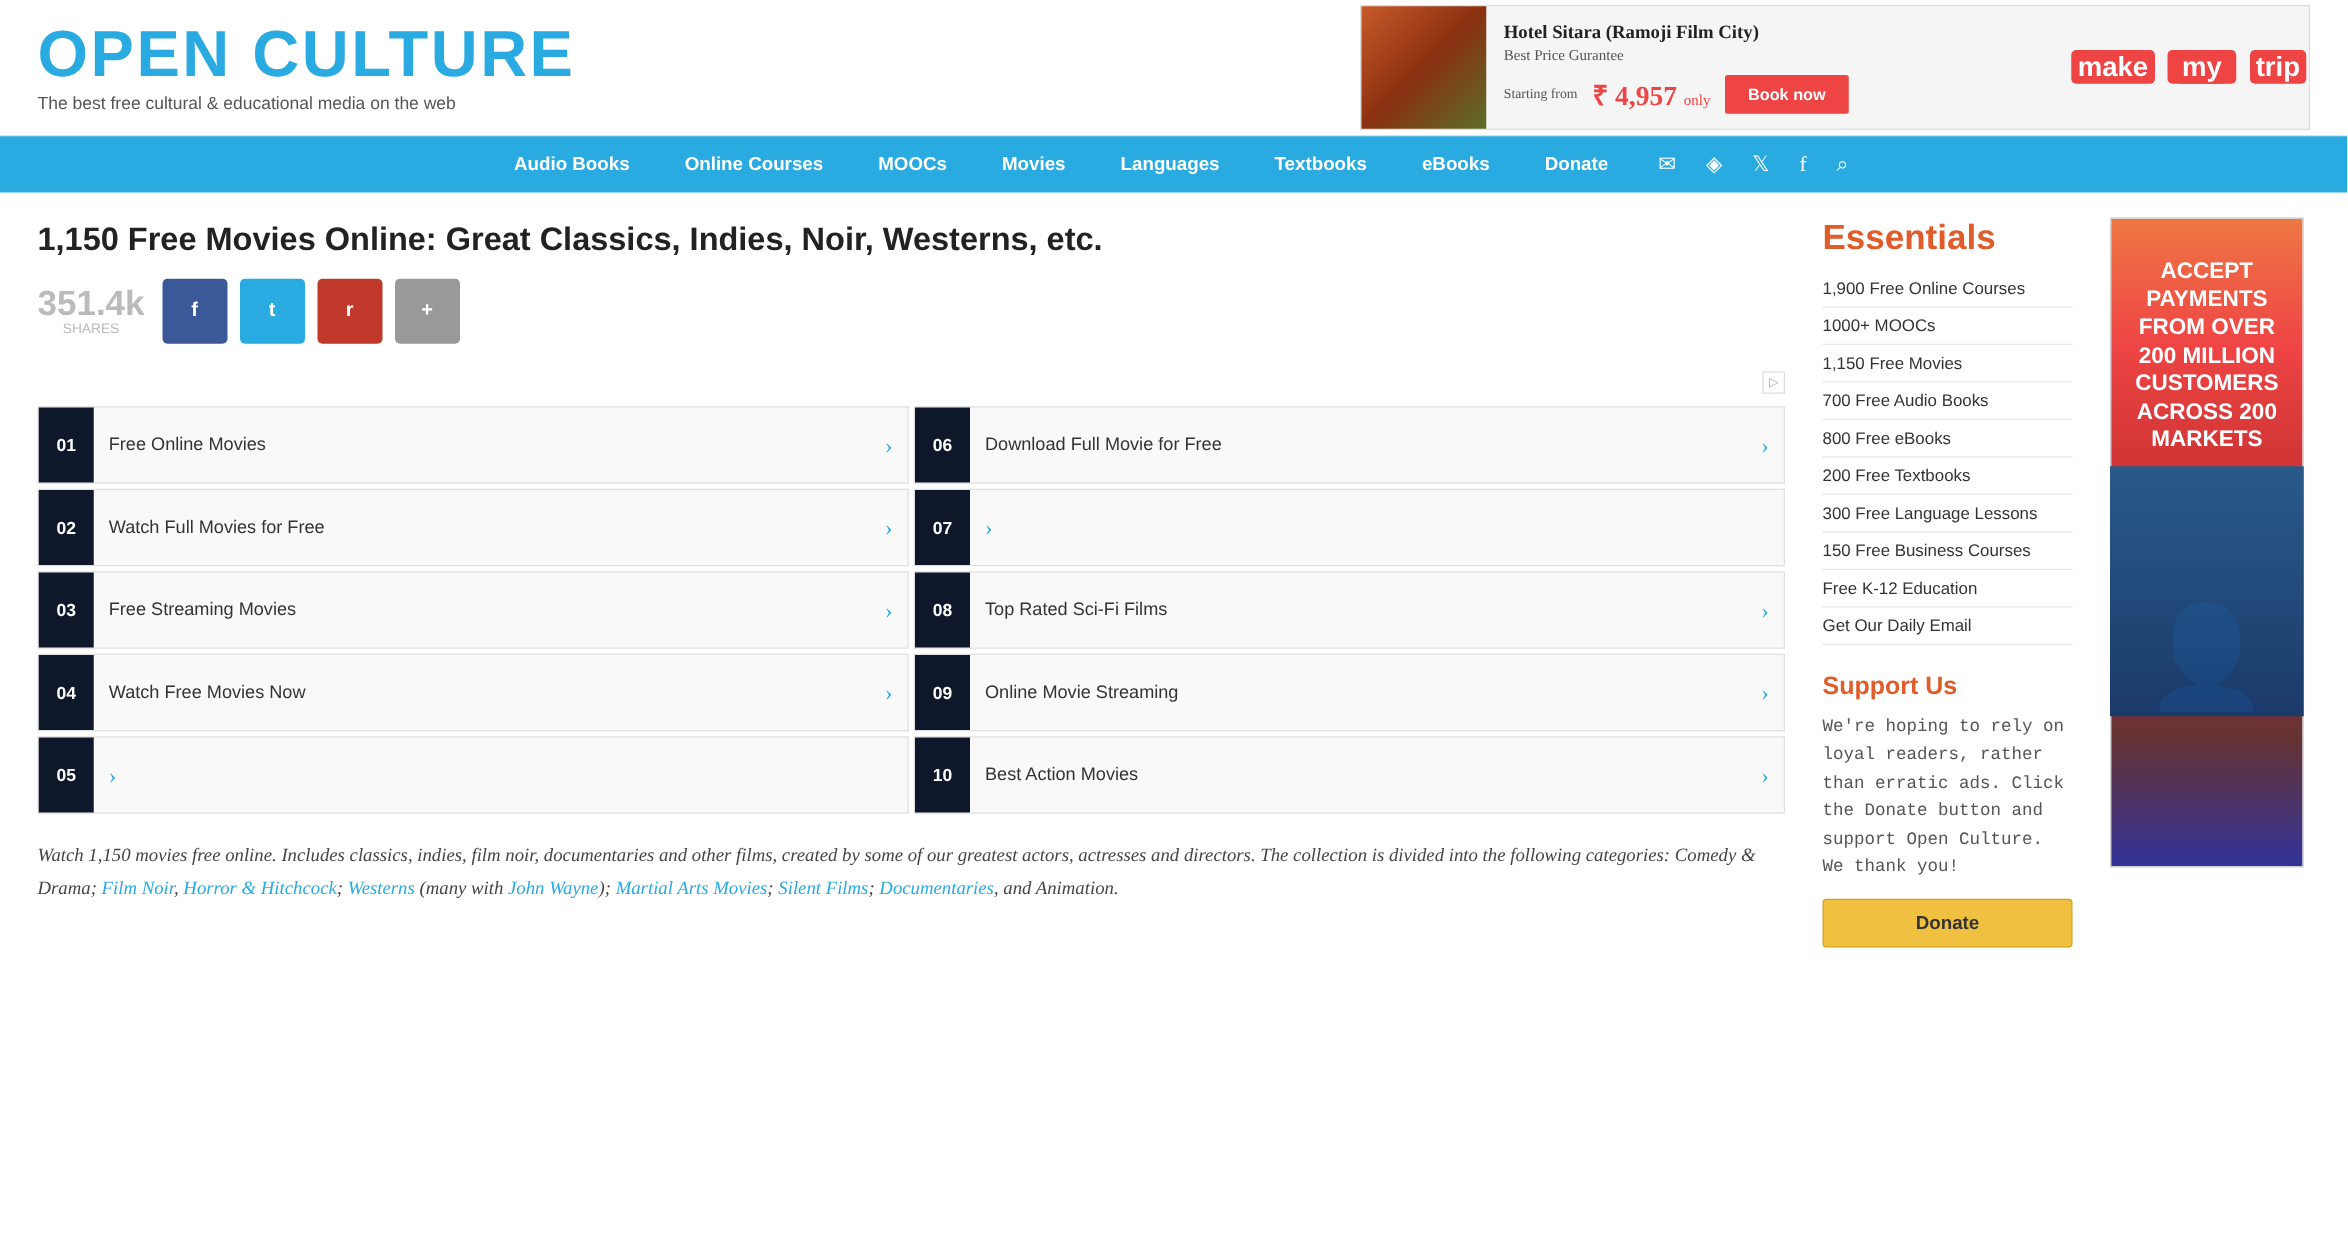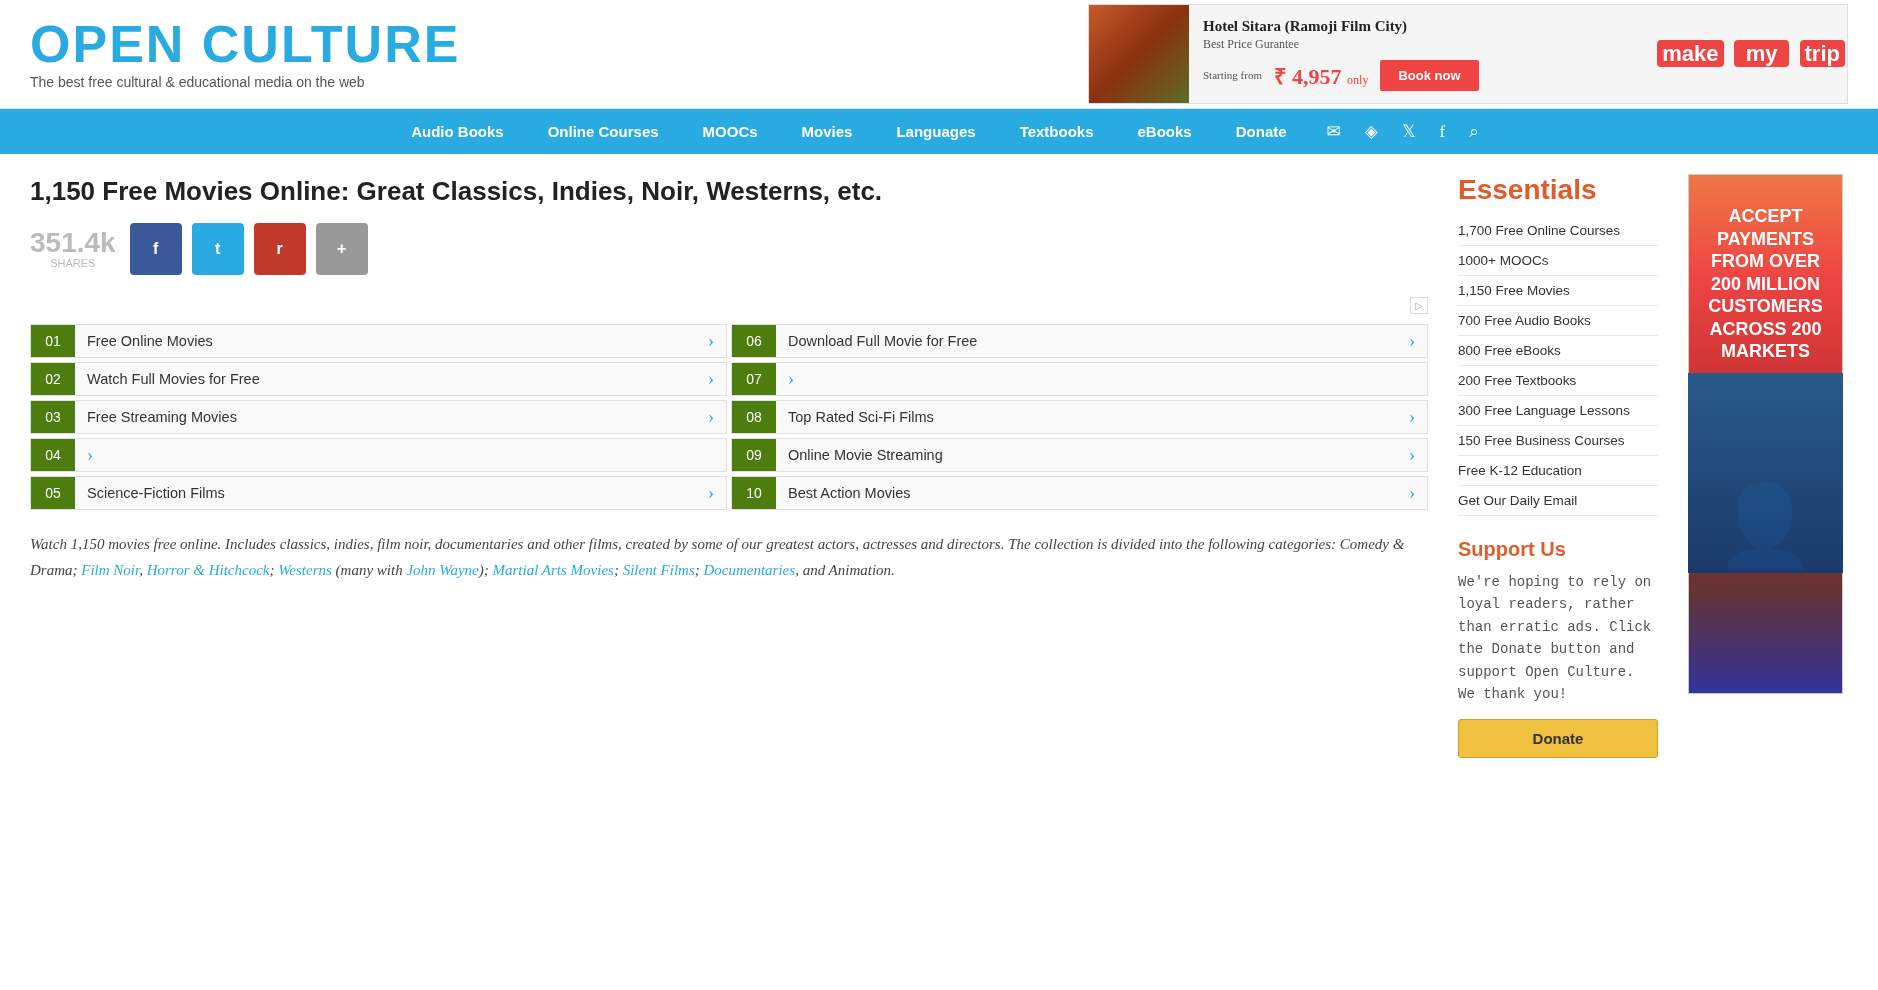--- a/index.html
+++ b/index.html
@@ -50,21 +50,21 @@
     .share-btn.reddit { background: #c0392b; }
     .share-btn.more { background: #999; }
 
     
     #content-ad { display: flex; justify-content: flex-end; align-items: center; margin-bottom: 10px; }
     #ad-label { font-size: 10px; color: #aaa; border: 1px solid #ddd; padding: 2px 4px; }
 
     
     #links-grid { display: grid; grid-template-columns: 1fr 1fr; gap: 4px; margin-bottom: 22px; }
     .link-item { display: flex; align-items: center; gap: 0; border: 1px solid #e0e0e0; background: #f9f9f9; }
-    .link-num { background: #4d7c0f; color: #fff; font-size: 14px; font-weight: normal; font-family: Arial, sans-serif; width: 44px; min-width: 44px; height: 32px; display: flex; align-items: center; justify-content: center; }
+    .link-num { background: #0f172a; color: #fff; font-size: 14px; font-weight: bold; font-family: Arial, sans-serif; width: 44px; min-width: 44px; height: 60px; display: flex; align-items: center; justify-content: center; }
     .link-text { flex: 1; padding: 0 12px; font-size: 14.5px; color: #333; font-family: Arial, sans-serif; }
     .link-arrow { color: #29abe2; font-size: 18px; padding: 0 12px; }
 
     
     #article-body { font-size: 15px; line-height: 1.7; color: #444; font-style: italic; }
     #article-body a { color: #29abe2; text-decoration: none; }
 
     
     #essentials-title { color: #e05c2a; font-size: 28px; font-weight: bold; font-family: Arial, sans-serif; margin-bottom: 10px; }
     .sidebar-link { display: block; font-size: 13.5px; color: #333; font-family: Arial, sans-serif; padding: 7px 0; border-bottom: 1px solid #e8e8e8; cursor: pointer; text-decoration: none; }
@@ -174,47 +174,47 @@
         <div class="link-text">Free Streaming Movies</div>
         <div class="link-arrow">›</div>
       </div>
       <div class="link-item">
         <div class="link-num">08</div>
         <div class="link-text">Top Rated Sci-Fi Films</div>
         <div class="link-arrow">›</div>
       </div>
       <div class="link-item">
         <div class="link-num">04</div>
+        <div class="link-text">Watch Free Movies Now</div>
         <div class="link-arrow">›</div>
       </div>
       <div class="link-item">
         <div class="link-num">09</div>
         <div class="link-text">Online Movie Streaming</div>
         <div class="link-arrow">›</div>
       </div>
       <div class="link-item">
         <div class="link-num">05</div>
-        <div class="link-text">Science-Fiction Films</div>
         <div class="link-arrow">›</div>
       </div>
       <div class="link-item">
         <div class="link-num">10</div>
         <div class="link-text">Best Action Movies</div>
         <div class="link-arrow">›</div>
       </div>
     </div>
 
     <div id="article-body">
       Watch 1,150 movies free online. Includes classics, indies, film noir, documentaries and other films, created by some of our greatest actors, actresses and directors. The collection is divided into the following categories: Comedy &amp; Drama; <a>Film Noir</a>, <a>Horror &amp; Hitchcock</a>; <a>Westerns</a> (many with <a>John Wayne</a>); <a>Martial Arts Movies</a>; <a>Silent Films</a>; <a>Documentaries</a>, and Animation.
     </div>
   </div>
 
   <div id="sidebar">
     <div id="essentials-title">Essentials</div>
-    <a class="sidebar-link">1,700 Free Online Courses</a>
+    <a class="sidebar-link">1,900 Free Online Courses</a>
     <a class="sidebar-link">1000+ MOOCs</a>
     <a class="sidebar-link">1,150 Free Movies</a>
     <a class="sidebar-link">700 Free Audio Books</a>
     <a class="sidebar-link">800 Free eBooks</a>
     <a class="sidebar-link">200 Free Textbooks</a>
     <a class="sidebar-link">300 Free Language Lessons</a>
     <a class="sidebar-link">150 Free Business Courses</a>
     <a class="sidebar-link">Free K-12 Education</a>
     <a class="sidebar-link">Get Our Daily Email</a>
 

